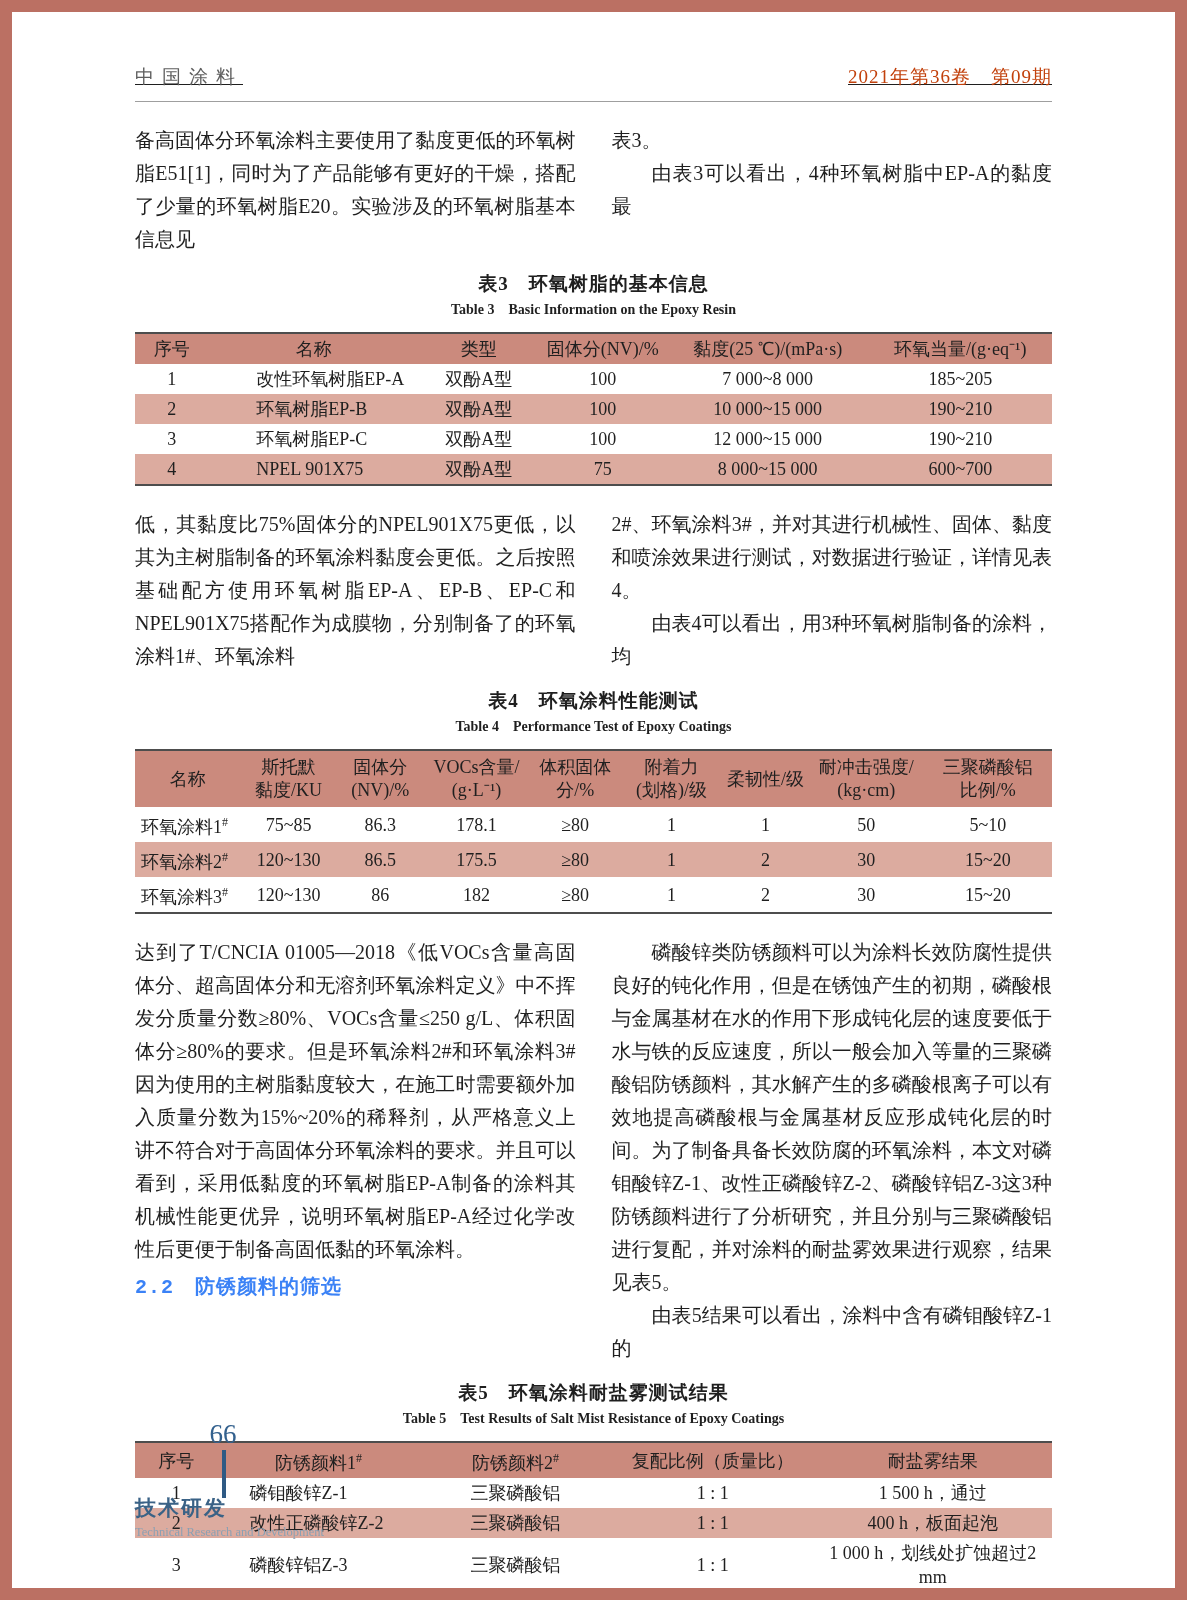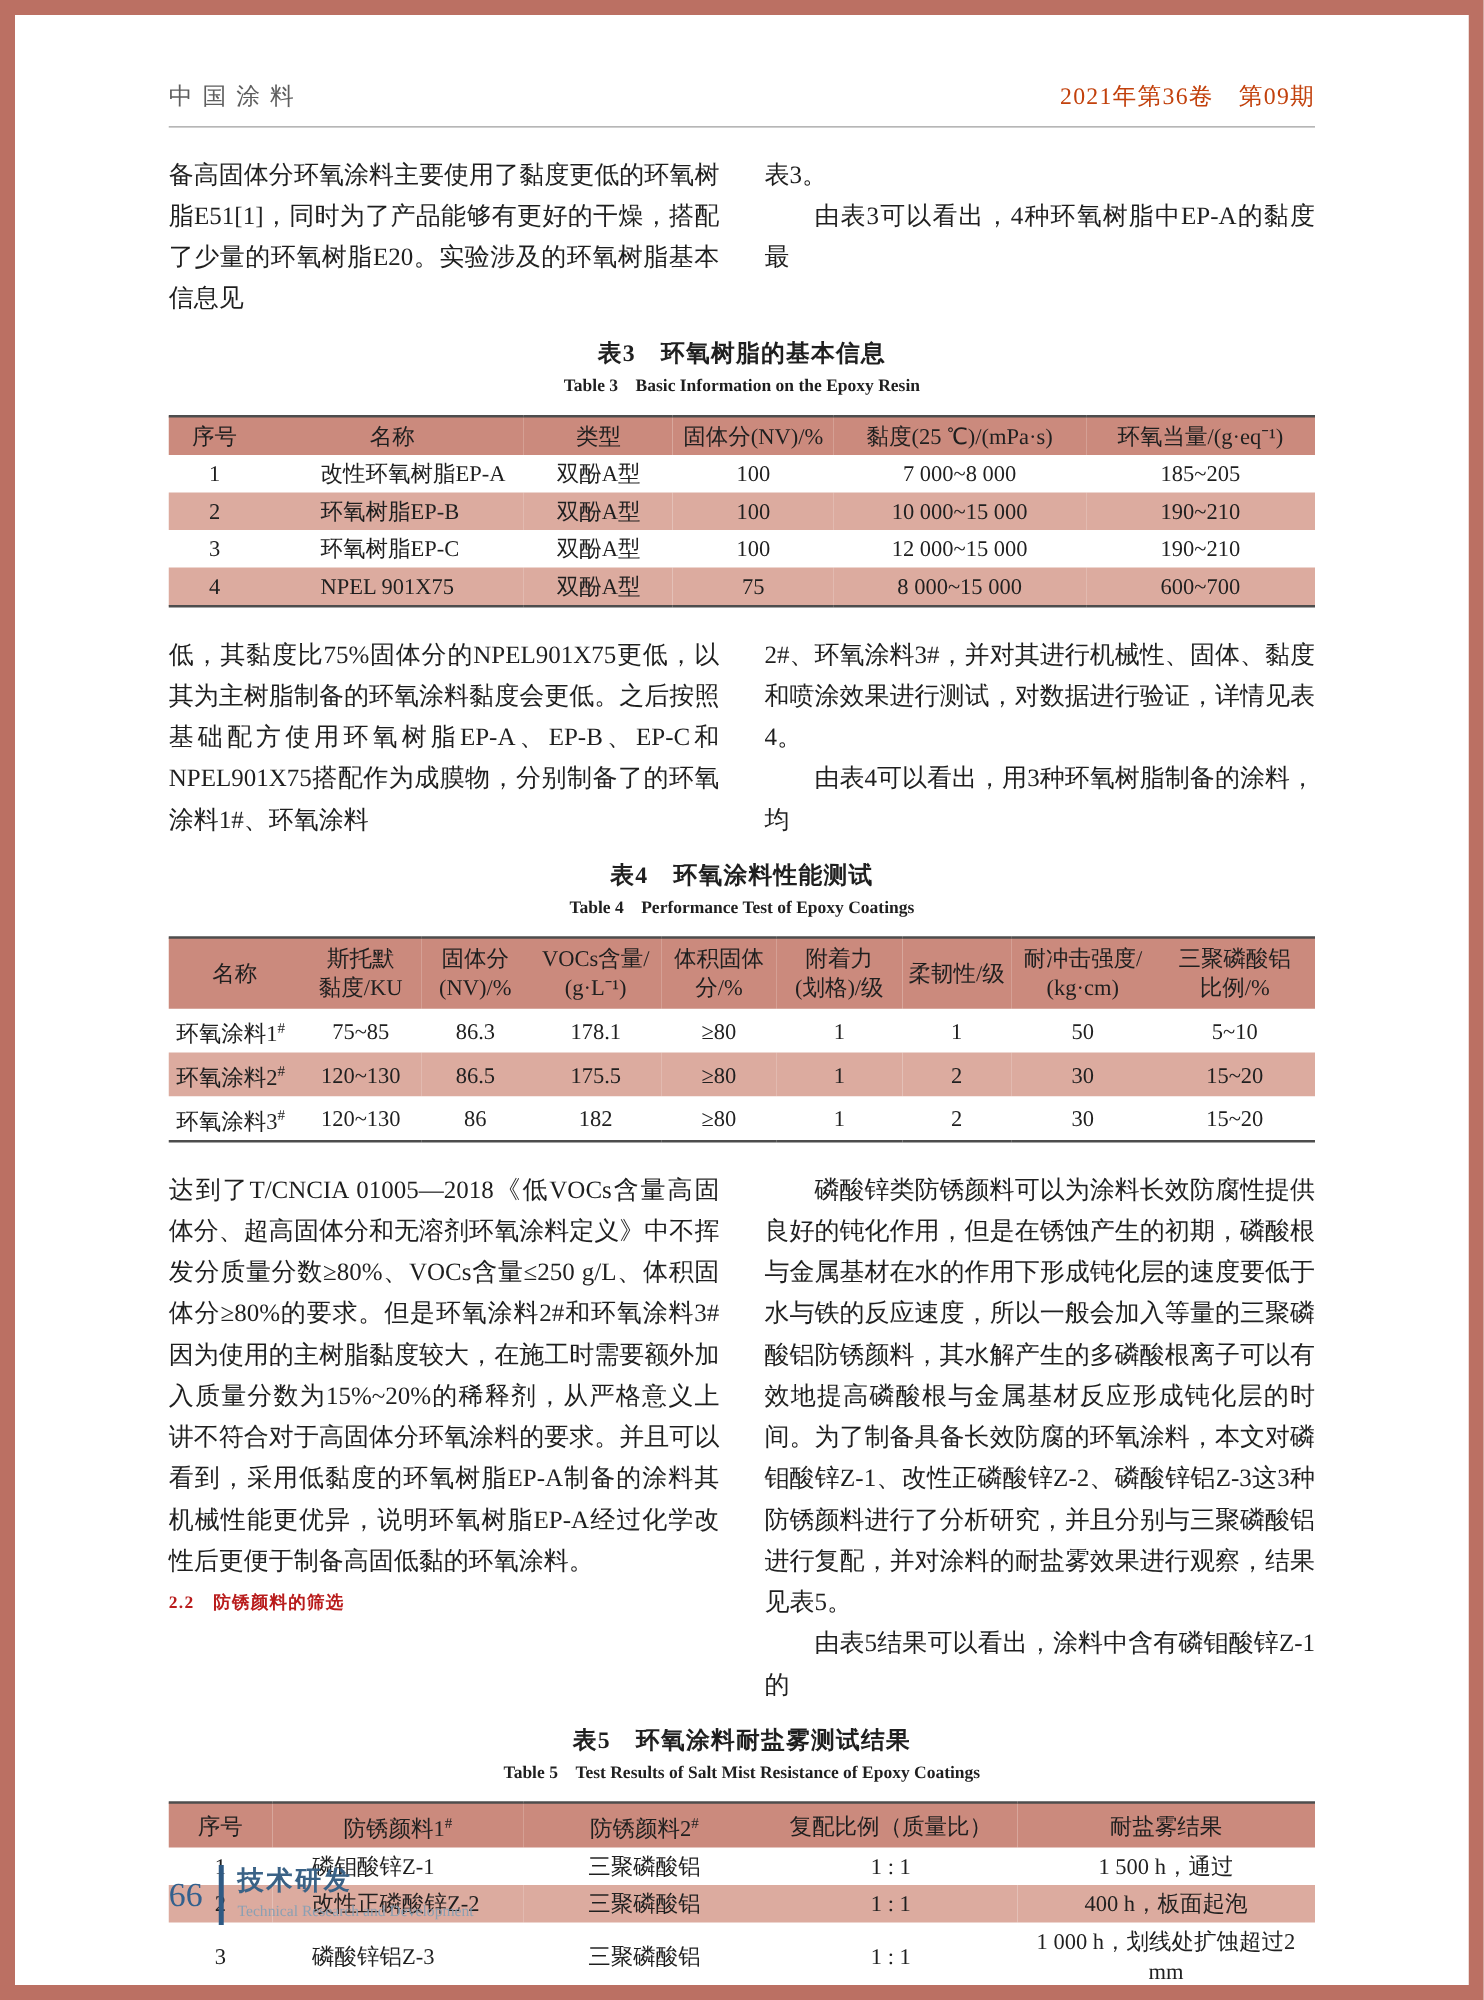--- a/index.html
+++ b/index.html
@@ -5,34 +5,34 @@
   html,body { margin:0; padding:0; background:#e9e9e9; }
   .page {
     width:1187px; height:1600px; box-sizing:border-box;
     background:#ffffff; border:12px solid #bb7063;
     position:relative; overflow:hidden;
     font-family:"Liberation Serif", serif; color:#1f1f1f;
   }
   .content { padding:0 123px; }
 
   
-  .runhead { display:flex; justify-content:space-between; align-items:flex-end; margin-top:52px; }
+  .runhead { display:flex; justify-content:space-between; align-items:flex-end; margin-top:52px;text-decoration:underline; }
   .rh-left  { font-size:19px; color:#5e5e5e; letter-spacing:8px; }
   .rh-right { font-size:19px; color:#c2410c; letter-spacing:1px; }
   .rh-rule  { border-bottom:1px solid #9f9f9f; margin-top:11px; }
 
   
   .twocol { display:flex; gap:36px; }
   .col { flex:1; min-width:0; }
   .col p { margin:0; font-size:20px; line-height:33px; text-align:justify; }
   .col p.ind { text-indent:2em; }
   .mt1 { margin-top:22px; }
   .sec-heading {
-    font-family:Liberation Serif, serif;
-    color:#b91c1c; font-weight:bold; font-size:14px;
+    font-family:Liberation Mono, monospace;
+    color:#3b82f6; font-weight:bold; font-size:20px;
     margin-top:7px; letter-spacing:1px;
   }
 
   
   .tcap { text-align:center; margin-top:15px; }
   .tcap-cn { font-size:19px; font-weight:bold; line-height:26px; letter-spacing:1px; }
   .tcap-en { font-size:14px; font-weight:bold; line-height:26px; }
 
   
   table { width:100%; border-collapse:collapse; margin-top:9px;
@@ -42,21 +42,21 @@
   thead tr { background:#cb8a7d;margin-top:36px; }
   tbody tr:nth-child(even) { background:#dcab9f; }
   sup { font-size:12px; }
 
   .t4 th { white-space:pre-line; padding:5px 2px; line-height:23px; }
   .al-name { text-align:left; padding-left:48px; }
   .al-name4 { text-align:left; padding-left:6px; }
   .al-name5 { text-align:left; padding-left:32px; }
 
   
-  .footer { position:absolute; left:123px; bottom:48px; display:flex; align-items:center; }
+  .footer { position:absolute; left:123px; bottom:48px; display:flex; align-items:center;flex-direction:column; }
   .pnum { font-size:27px; color:#33618e; margin-right:13px; }
   .fbar { width:4px; height:48px; background:#2f5a84; margin-right:11px; }
   .flabel-cn { font-family:Liberation Mono, monospace; font-size:21px;
                font-weight:bold; color:#3a6286; letter-spacing:2px; line-height:24px; }
   .flabel-en { font-size:12.5px; color:#8ba0b3; margin-top:3px; }
 </style>
 </head>
 <body>
 
 <div class="page">

